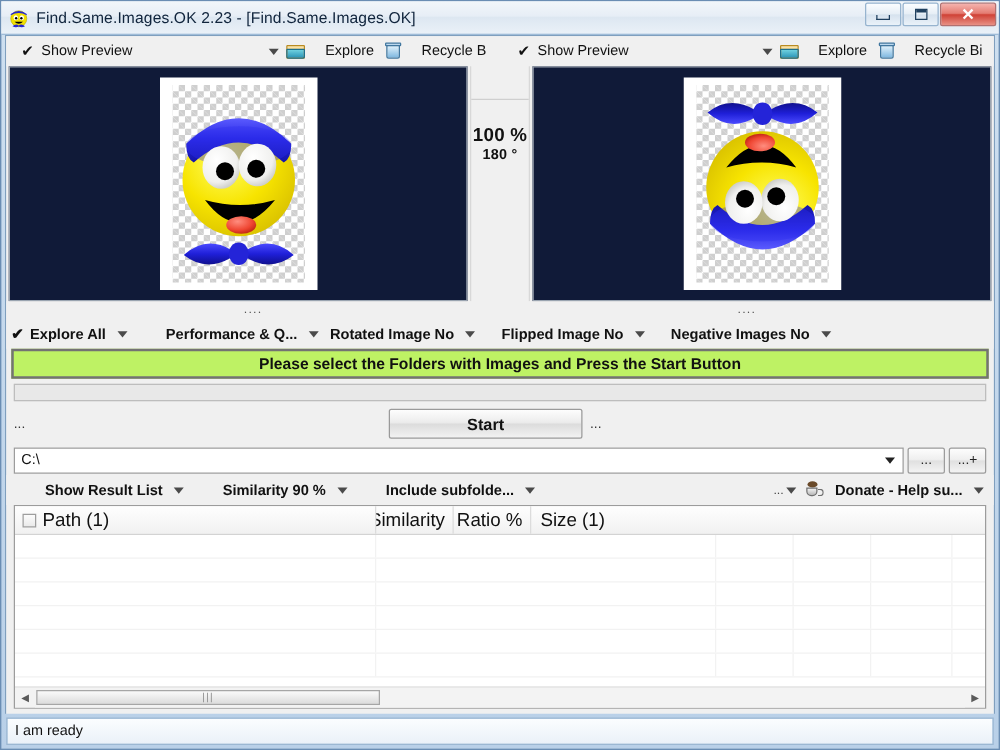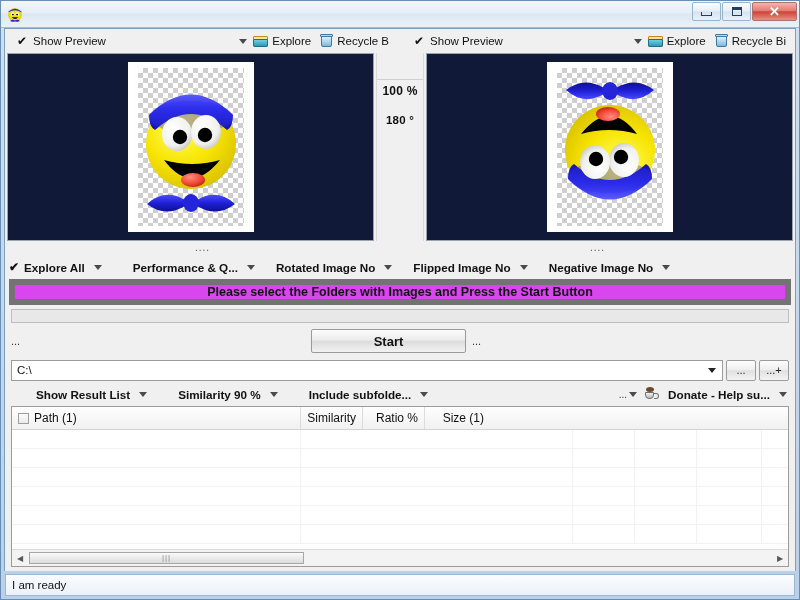--- a/index.html
+++ b/index.html
@@ -85,21 +85,21 @@
   }
   .inner{flex:1;display:flex;flex-direction:column;background:#f0f0f0;}
 
   
   .prevtools{height:24px;flex:0 0 24px;display:flex;background:#f0f0f0;}
   .ptool-half{flex:1 1 0;display:flex;align-items:center;min-width:0;position:relative;overflow:hidden;}
   .ptool-half.right{margin-left:4px;}
   .chk-label{display:flex;align-items:center;gap:6px;font-size:11.5px;color:#111;padding-left:12px;}
   .tick{font-size:12px;color:#111;line-height:1;}
   .arrowdrop{width:0;height:0;border-left:4px solid transparent;border-right:4px solid transparent;border-top:5px solid #4a4a4a;margin-left:auto;margin-right:6px;}
-  .ptool-btn{display:flex;align-items:center;gap:4px;font-size:11.5px;color:#111;margin-right:9px;white-space:nowrap;}
+  .ptool-btn{display:flex;align-items:center;gap:16px;font-size:11.5px;color:#111;margin-right:9px;white-space:nowrap;}
   .folder-ic{width:15px;height:13px;position:relative;flex:0 0 15px;}
   .folder-ic .back{position:absolute;left:0;top:1px;width:15px;height:11px;border-radius:1px;
      background:linear-gradient(to bottom,#ffe6a8,#f3c24f);border:1px solid #b98b20;box-sizing:border-box;}
   .folder-ic .front{position:absolute;left:0;top:4px;width:15px;height:8px;border-radius:1px 1px 2px 2px;
      background:linear-gradient(to bottom,#6fd0df,#2d96b8);border:1px solid #1d6f8d;box-sizing:border-box;}
   .bin-ic{width:13px;height:14px;position:relative;flex:0 0 13px;}
   .bin-ic .body{position:absolute;left:1px;top:2px;width:11px;height:11px;border-radius:1px 1px 2px 2px;
      background:linear-gradient(to bottom,#dff0fb,#7fb8e0);border:1px solid #41779f;box-sizing:border-box;}
   .bin-ic .lid{position:absolute;left:0px;top:0px;width:13px;height:3px;border-radius:1px;
      background:#bcd8ee;border:1px solid #41779f;box-sizing:border-box;}
@@ -109,22 +109,22 @@
   .pane{
     flex:1 1 0;background:#101a38;border:1px solid #9aa4b0;box-sizing:border-box;
     display:flex;align-items:center;justify-content:center;overflow:hidden;
   }
   .mid{
     flex:0 0 48px;display:flex;flex-direction:column;align-items:center;
     background:#f0f0f0;margin:0 2px;border-left:1px solid #d8d8d8;border-right:1px solid #d8d8d8;
     box-sizing:border-box;
   }
   .mid .sep{width:100%;height:1px;background:#cfcfcf;margin-top:26px;}
-  .mid .val{font-size:12px;font-weight:bold;color:#111;margin-top:4px;letter-spacing:0.2px;}
-  .mid .val2{font-size:11.5px;font-weight:bold;color:#111;margin-top:16px;letter-spacing:0.2px;}
+  .mid .val{font-size:15px;font-weight:bold;color:#111;margin-top:20px;letter-spacing:0.2px;}
+  .mid .val2{font-size:11.5px;font-weight:bold;color:#111;margin-top:1px;letter-spacing:0.2px;}
   .checker{
     width:126px;height:170px;background:#ffffff;position:relative;display:flex;align-items:center;justify-content:center;
   }
   .checker .cb{
     position:absolute;left:10px;top:6px;right:10px;bottom:6px;
     background-image:
       linear-gradient(45deg,#cfcfcf 25%,transparent 25%,transparent 75%,#cfcfcf 75%),
       linear-gradient(45deg,#cfcfcf 25%,transparent 25%,transparent 75%,#cfcfcf 75%);
     background-size:10px 10px;background-position:0 0,5px 5px;background-color:#ffffff;
   }
@@ -136,21 +136,21 @@
   .splithalf{flex:1 1 0;display:flex;align-items:center;justify-content:center;
      font-size:10px;color:#555;letter-spacing:1px;line-height:4px;}
 
   
   .optrow{flex:0 0 24px;display:flex;align-items:center;background:#f0f0f0;padding:0 4px;}
   .opt{display:flex;align-items:center;font-size:11.7px;font-weight:bold;color:#111;white-space:nowrap;}
   .opt .lbl{padding:0 5px;}
   .opt .dd{width:0;height:0;border-left:4px solid transparent;border-right:4px solid transparent;border-top:5px solid #4a4a4a;margin-left:4px;margin-right:4px;}
 
   .msgbar{
-    flex:0 0 24px;margin:0 4px;background:#d946ef;border:6px solid #737373;box-sizing:border-box;
+    flex:0 0 24px;margin:0 4px;background:#bef264;border:2px solid #737373;box-sizing:border-box;
     display:flex;align-items:center;justify-content:center;
     font-size:12.5px;font-weight:bold;color:#111;
   }
   .progressbar{
     flex:0 0 14px;margin:4px 6px 2px 6px;background:#e8e8e8;border:1px solid #bdbdbd;box-sizing:border-box;
   }
   .startrow{flex:0 0 28px;display:flex;align-items:center;margin:2px 6px 0 6px;}
   .dots-left{font-size:11px;color:#333;width:300px;}
   .startbtn{
     width:155px;height:24px;box-sizing:border-box;
@@ -176,21 +176,21 @@
     display:flex;align-items:center;justify-content:center;font-size:11px;color:#222;
   }
 
   .optrow2{flex:0 0 24px;display:flex;align-items:center;background:#f0f0f0;padding:0 4px;}
   .spacer{flex:1 1 auto;}
   .smalldots{font-size:10px;color:#444;margin-right:2px;}
 
   
   .listwrap{flex:1 1 auto;margin:0 6px;background:#fff;border:1px solid #9c9c9c;box-sizing:border-box;display:flex;flex-direction:column;min-height:0;}
   .lhead{flex:0 0 22px;display:flex;background:linear-gradient(to bottom,#fefefe,#f1f1f1);border-bottom:1px solid #d3d3d3;}
-  .lh{display:flex;align-items:center;font-size:12px;color:#111;border-right:1px solid #dcdcdc;box-sizing:border-box;padding:0 6px;overflow:hidden;white-space:nowrap;}
+  .lh{display:flex;align-items:center;font-size:15px;color:#111;border-right:1px solid #dcdcdc;box-sizing:border-box;padding:0 6px;overflow:hidden;white-space:nowrap;}
   .lh.num{justify-content:flex-end;}
   .hchk{width:11px;height:11px;border:1px solid #9e9e9e;background:linear-gradient(to bottom,#fcfcfc,#eaeaea);margin-right:5px;box-sizing:border-box;flex:0 0 11px;}
   .lbody{flex:1 1 auto;position:relative;background:#fff;min-height:0;overflow:hidden;}
   .lrow{height:18px;border-bottom:1px solid #f2f2f2;display:flex;}
   .lcell{border-right:1px solid #f2f2f2;box-sizing:border-box;}
   .hscroll{flex:0 0 16px;display:flex;align-items:center;background:#f3f3f3;border-top:1px solid #dcdcdc;}
   .sarrow{width:16px;height:15px;display:flex;align-items:center;justify-content:center;font-size:8px;color:#5a5a5a;}
   .strack{flex:1 1 auto;height:15px;background:#f3f3f3;position:relative;}
   .sthumb{position:absolute;left:1px;top:1px;width:275px;height:12px;
      background:linear-gradient(to bottom,#fafafa,#dcdcdc);border:1px solid #a6a6a6;box-sizing:border-box;
@@ -216,20 +216,21 @@
         <circle cx="9" cy="10" r="6.4" fill="#f2e000" stroke="#b9ad00" stroke-width="0.5"></circle>
         <path d="M2.6 6.2 Q9 1.2 15.4 6.2 L15.4 7.2 Q9 3.4 2.6 7.2 Z" fill="#2727cf"></path>
         <ellipse cx="6.6" cy="9.2" rx="1.8" ry="2" fill="#fff"></ellipse>
         <ellipse cx="11.4" cy="9.2" rx="1.8" ry="2" fill="#fff"></ellipse>
         <circle cx="6.9" cy="9.6" r="0.95" fill="#000"></circle>
         <circle cx="11.1" cy="9.6" r="0.95" fill="#000"></circle>
         <path d="M5.6 12.3 Q9 15.6 12.4 12.3 Z" fill="#000"></path>
         <path d="M4 16 Q6.6 13.6 9 15.4 Q11.4 13.6 14 16 Q11.4 17.4 9 16.2 Q6.6 17.4 4 16 Z" fill="#2727cf"></path>
       </svg>
     </span>
+    <span class="title-text">Find.Same.Images.OK 2.23 - [Find.Same.Images.OK]</span>
     <div class="winbtns">
       <div class="wbtn">
         <span class="glyph">
             <span class="min-bar"></span>
           </span>
       </div>
       <div class="wbtn">
         <span class="glyph">
             <span class="max-box"></span>
           </span>
@@ -370,30 +371,30 @@
       <div class="optrow">
         <span class="opt">
           <span class="tick">✔</span>
           <span class="lbl">Explore All</span>
           <span class="dd"></span>
         </span>
         <span class="opt" style="margin-left:22px">
           <span class="lbl">Performance &amp; Q...</span>
           <span class="dd"></span>
         </span>
-        <span class="opt" style="margin-left:12px">
+        <span class="opt" style="">
           <span class="lbl">Rotated Image No</span>
           <span class="dd"></span>
         </span>
         <span class="opt" style="margin-left:12px">
           <span class="lbl">Flipped Image No</span>
           <span class="dd"></span>
         </span>
         <span class="opt" style="margin-left:12px">
-          <span class="lbl">Negative Image No</span>
+          <span class="lbl">Negative Images No</span>
           <span class="dd"></span>
         </span>
       </div>
 
       <div class="msgbar">Please select the Folders with Images and Press the Start Button</div>
 
       <div class="progressbar"></div>
 
       <div class="startrow">
         <span class="dots-left">...</span>

